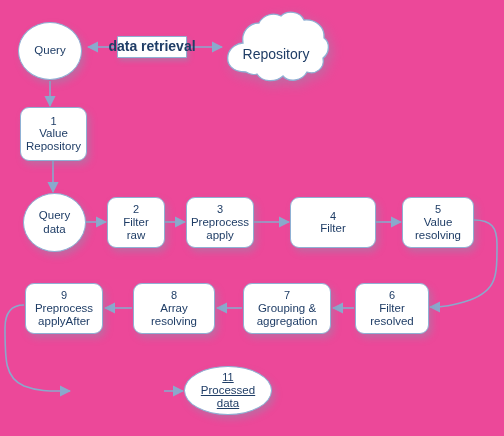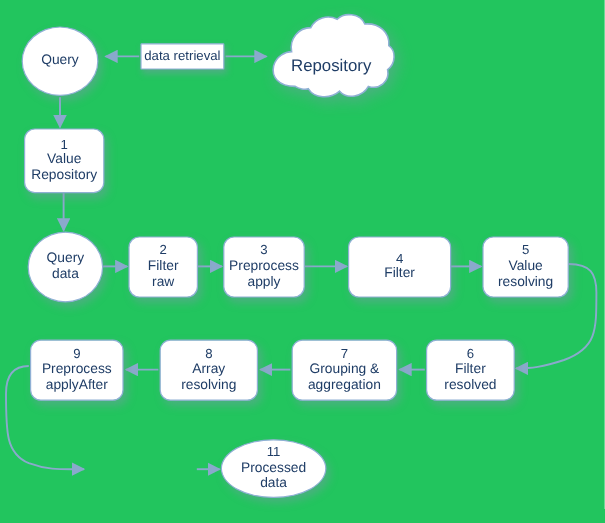--- a/index.html
+++ b/index.html
@@ -4,21 +4,21 @@
 <style>
   html, body {
     margin: 0;
     padding: 0;
     background: #ffffff;
   }
   #canvas {
     position: relative;
     width: 504px;
     height: 436px;
-    background: #22c55e;
+    background: #ec4899;
     font-family: "Liberation Sans", sans-serif;
     overflow: hidden;
   }
   .node {
     position: absolute;
     box-sizing: border-box;
     display: flex;
     flex-direction: column;
     align-items: center;
     justify-content: center;
@@ -44,26 +44,27 @@
     border-radius: 9px;
     box-shadow: 3px 4px 7px rgba(130,150,175,0.42);
   }
   .circle {
     border-radius: 50%;
     box-shadow: 3px 4px 7px rgba(130,150,175,0.42);
   }
   .ellipse {
     border-radius: 50%;
     box-shadow: 3px 4px 7px rgba(130,150,175,0.42);
+    text-decoration: underline;
   }
   .label-box {
     border-radius: 1px;
     box-shadow: 2px 3px 5px rgba(130,150,175,0.45);
   }
-  .label-box .lbl { font-size: 11px; }
+  .label-box .lbl { font-size: 14px; font-weight: bold; }
 
   .cloudwrap {
     position: absolute;
     z-index: 3;
     filter: drop-shadow(3px 4px 6px rgba(130,150,175,0.45));
   }
   .cloudwrap .cloudtext {
     position: absolute;
     left: 0; right: 0;
     top: 36px;

